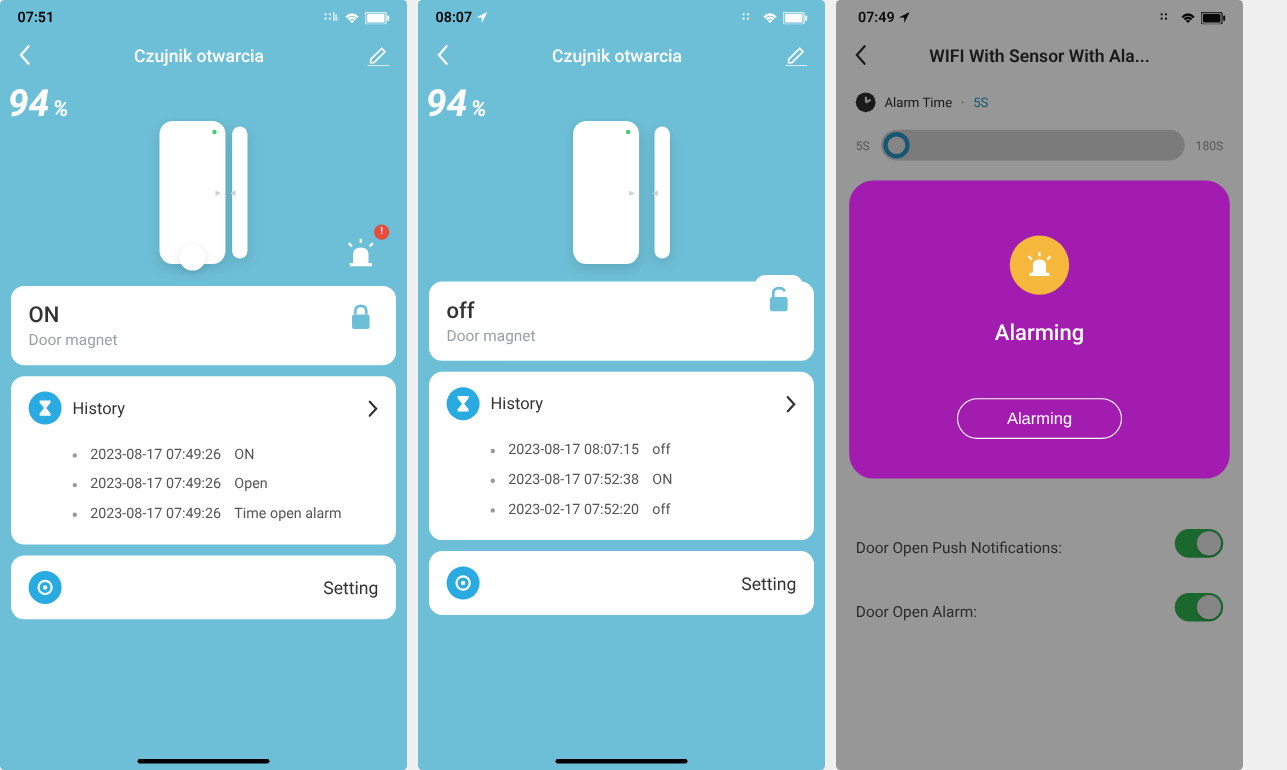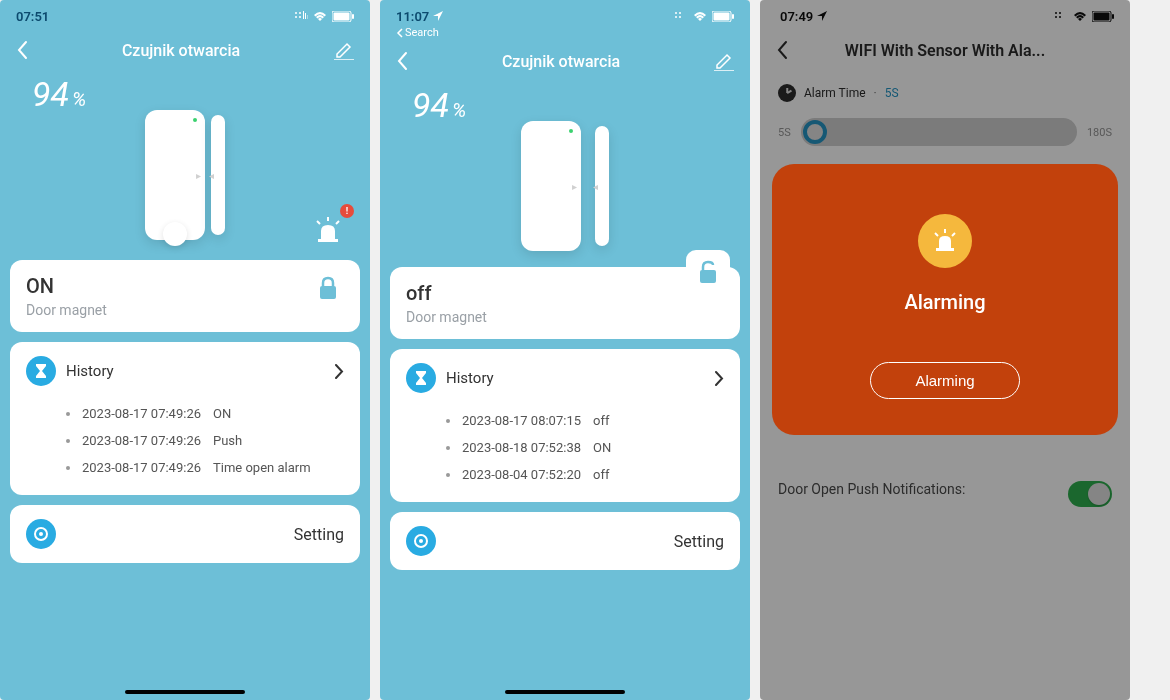--- a/index.html
+++ b/index.html
@@ -31,21 +31,21 @@
   }
   .phone-grey .content-behind { filter: brightness(0.8); }
 
   
   .statusbar {
     height: 32px;
     display: flex;
     align-items: center;
     justify-content: space-between;
     padding: 0 16px;
-    color: #0c4a6e;
+    color: #000000;
     font-size: 13px;
     font-weight: 600;
   }
   .statusbar-dark { color: #111; padding-left: 20px; }
   .statusbar .right { display: flex; gap: 4px; align-items: center; }
   .sb-time { display:flex; align-items:center; gap:4px;}
   .back-search { font-size: 11px; color: #fff; padding-left:16px; margin-top:-6px; margin-bottom:4px; display:flex; align-items:center; gap:2px;}
 
   
   .navbar {
@@ -57,22 +57,22 @@
     color: #fff;
   }
   .navbar-dark { color: #333; }
   .nav-title { font-size: 16px; font-weight: 500; }
   .nav-back, .nav-edit { font-size: 22px; font-weight: 300; }
 
   
   .battery-pct {
     color: #fff;
     font-size: 34px;
-    font-weight: 400;
-    padding: 6px 32px;
+    font-weight: 700;
+    padding: 6px 7px;
     display: flex;
     align-items: baseline;
     gap: 3px;
     font-style: italic;
   }
   .battery-pct .pct-sym { font-size: 20px; }
 
   
   .sensor-graphic {
     display: flex;
@@ -166,36 +166,36 @@
   .clock-icon::after{content:'';position:absolute;top:50%;left:50%;width:1.5px;height:5px;background:#fff;transform-origin:bottom;transform:translate(-50%,-100%);}
 
   .slider-row { padding: 10px 18px 18px; display:flex; align-items:center; gap:10px; font-size:11px; color:#aaa; }
   .slider-track { flex:1; height:28px; background:#ececec; border-radius:14px; position:relative; }
   .slider-thumb {
     position:absolute; left:2px; top:2px; width:24px;height:24px;border-radius:50%;
     background:#fff; border:4px solid #2aa9e0; box-sizing:border-box;
   }
 
   .alarm-card {
-    margin: 0 12px; background:#c2410c; border-radius:22px; padding: 50px 20px 36px;
+    margin: 0 12px; background:#a21caf; border-radius:22px; padding: 50px 20px 36px;
     display:flex; flex-direction:column; align-items:center;
     position: relative; z-index: 10;
   }
   .alarm-siren-circle {
     width:54px;height:54px;border-radius:50%;background:#f5b83d;display:flex;align-items:center;justify-content:center;
     margin-bottom:22px;
   }
   .alarming-text { color:#fff; font-size:20px; font-weight:500; margin-bottom:48px; }
   .disarm-btn {
     border:1.5px solid #fff; color:#fff; background:transparent; border-radius:20px;
     padding:9px 44px; font-size:15px;
   }
 
   .toggle-row {
-    padding: 16px 18px; display:flex; align-items:flex-start; justify-content:space-between;
+    padding: 16px 18px; display:flex; align-items:flex-end; justify-content:space-between;
     font-size:14px; color:#555;
   }
   .toggle {
     width:44px;height:26px;background:#34c759;border-radius:13px;position:relative;
   }
   .toggle::after{content:'';position:absolute;right:2px;top:2px;width:22px;height:22px;background:#fff;border-radius:50%;box-shadow:0 1px 2px rgba(0,0,0,0.2);}
 
   .sep-gap { height: 30px; }
   svg { display:block; }
 </style>
@@ -293,21 +293,21 @@
       </div>
       <div class="history-list">
         <div class="history-row">
             <span class="dot"></span>
             <span class="ts">2023-08-17 07:49:26</span>
             <span class="val">ON</span>
           </div>
         <div class="history-row">
             <span class="dot"></span>
             <span class="ts">2023-08-17 07:49:26</span>
-            <span class="val">Push</span>
+            <span class="val">Open</span>
           </div>
         <div class="history-row">
             <span class="dot"></span>
             <span class="ts">2023-08-17 07:49:26</span>
             <span class="val">Time open alarm</span>
           </div>
       </div>
     </div>
 
     <div class="card setting-card">
@@ -319,47 +319,41 @@
       </div>
       <span class="setting-label">Setting</span>
     </div>
   </div>
   <div class="home-ind"></div>
 </div>
 
 <div class="phone phone-blue">
   <div class="statusbar">
     <span class="sb-time">
-      <span>11:07</span>
+      <span>08:07</span>
       <svg width="10" height="10" viewBox="0 0 10 10">
           <path d="M0 5 L10 0 L5 10 L5 5 Z" fill="#fff"></path>
         </svg>
     </span>
     <span class="right">
       <svg width="14" height="10" viewBox="0 0 14 10">
           <circle cx="2" cy="2" r="1" fill="#fff"></circle>
           <circle cx="6" cy="2" r="1" fill="#fff"></circle>
           <circle cx="2" cy="6" r="1" fill="#fff"></circle>
           <circle cx="6" cy="6" r="1" fill="#fff"></circle>
         </svg>
       <svg width="16" height="11" viewBox="0 0 16 11">
           <path d="M8 10 L6 8 Q8 6 10 8 Z M4 6 Q8 2 12 6 L10.5 7.5 Q8 5 5.5 7.5 Z M2 4 Q8 -2 14 4 L12.5 5.5 Q8 1 3.5 5.5 Z" fill="#fff"></path>
         </svg>
       <svg width="22" height="11" viewBox="0 0 22 11">
           <rect x="0" y="0" width="19" height="11" rx="2" fill="none" stroke="#fff" stroke-width="1"></rect>
           <rect x="1.5" y="1.5" width="16" height="8" rx="1" fill="#fff"></rect>
           <rect x="20" y="3" width="2" height="5" rx="1" fill="#fff"></rect>
         </svg>
     </span>
-  </div>
-  <div class="back-search">
-    <svg width="7" height="10" viewBox="0 0 7 10">
-        <path d="M6 1 L2 5 L6 9" stroke="#fff" stroke-width="1.5" fill="none"></path>
-      </svg>
-    <span>Search</span>
   </div>
   <div class="navbar">
     <span class="nav-back">
       <svg width="12" height="20" viewBox="0 0 12 20">
           <path d="M10 2 L3 10 L10 18" stroke="#fff" stroke-width="2" fill="none" stroke-linecap="round"></path>
         </svg>
     </span>
     <span class="nav-title">Czujnik otwarcia</span>
     <span class="nav-edit">
       <svg width="20" height="20" viewBox="0 0 20 20">
@@ -411,26 +405,26 @@
         </span>
       </div>
       <div class="history-list">
         <div class="history-row">
             <span class="dot"></span>
             <span class="ts">2023-08-17 08:07:15</span>
             <span class="val">off</span>
           </div>
         <div class="history-row">
             <span class="dot"></span>
-            <span class="ts">2023-08-18 07:52:38</span>
+            <span class="ts">2023-08-17 07:52:38</span>
             <span class="val">ON</span>
           </div>
         <div class="history-row">
             <span class="dot"></span>
-            <span class="ts">2023-08-04 07:52:20</span>
+            <span class="ts">2023-02-17 07:52:20</span>
             <span class="val">off</span>
           </div>
       </div>
     </div>
 
     <div class="card setting-card">
       <div class="round-icon">
         <svg width="16" height="16" viewBox="0 0 16 16">
             <circle cx="8" cy="8" r="6" fill="none" stroke="#fff" stroke-width="2"></circle>
             <circle cx="8" cy="8" r="2" fill="#fff"></circle>
@@ -506,15 +500,19 @@
     <div class="alarming-text">Alarming</div>
     <button class="disarm-btn">Alarming</button>
   </div>
 
   <div class="content-behind">
     <div class="sep-gap"></div>
     <div class="toggle-row">
       <span>Door Open Push Notifications:</span>
       <div class="toggle"></div>
     </div>
+    <div class="toggle-row">
+      <span>Door Open Alarm:</span>
+      <div class="toggle"></div>
+    </div>
   </div>
   <div class="dimmed-overlay" style="z-index:4"></div>
 </div>
 
 </body></html>

